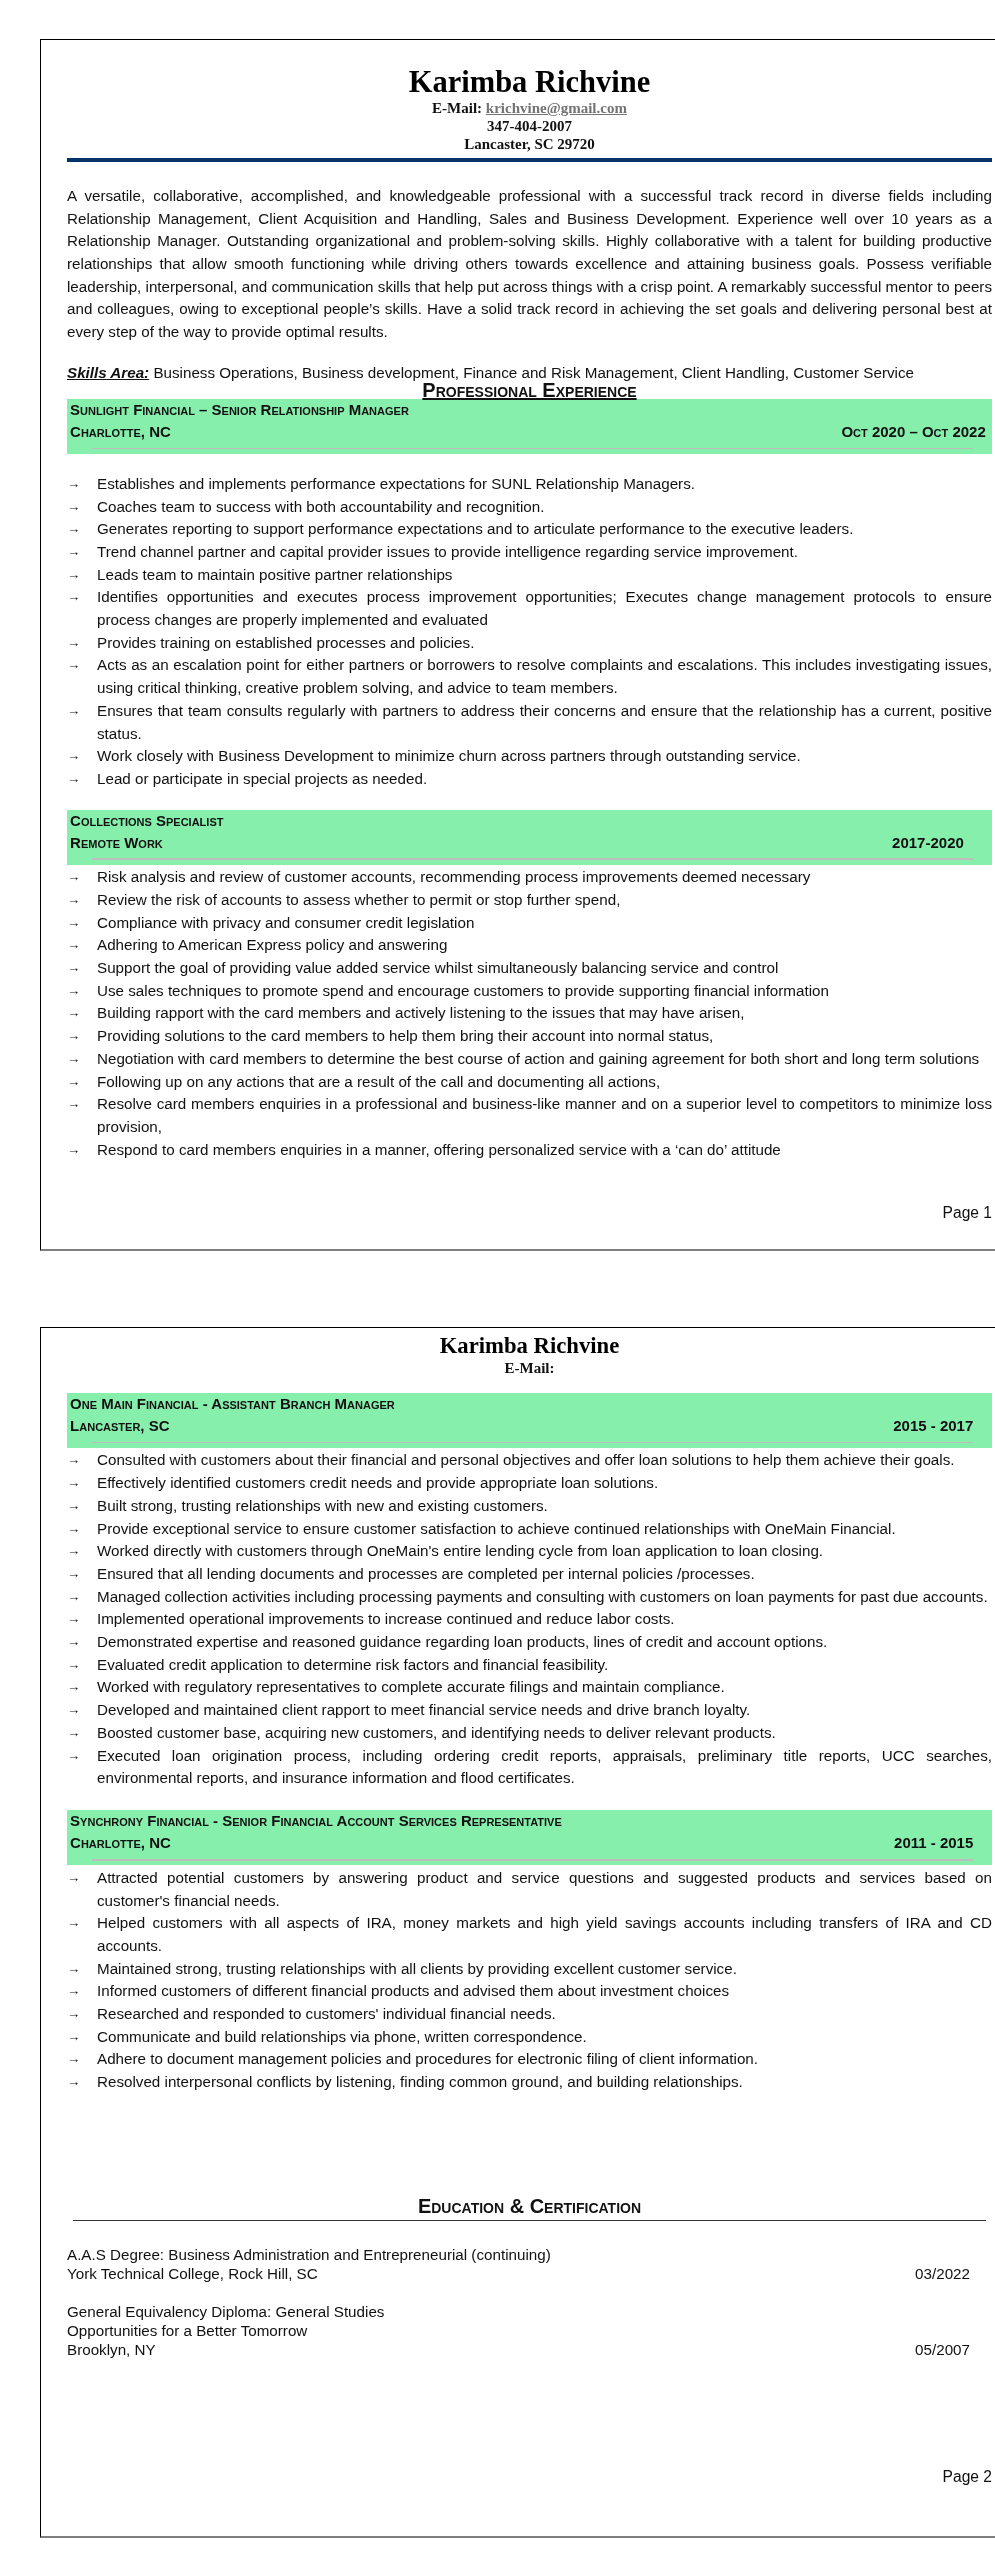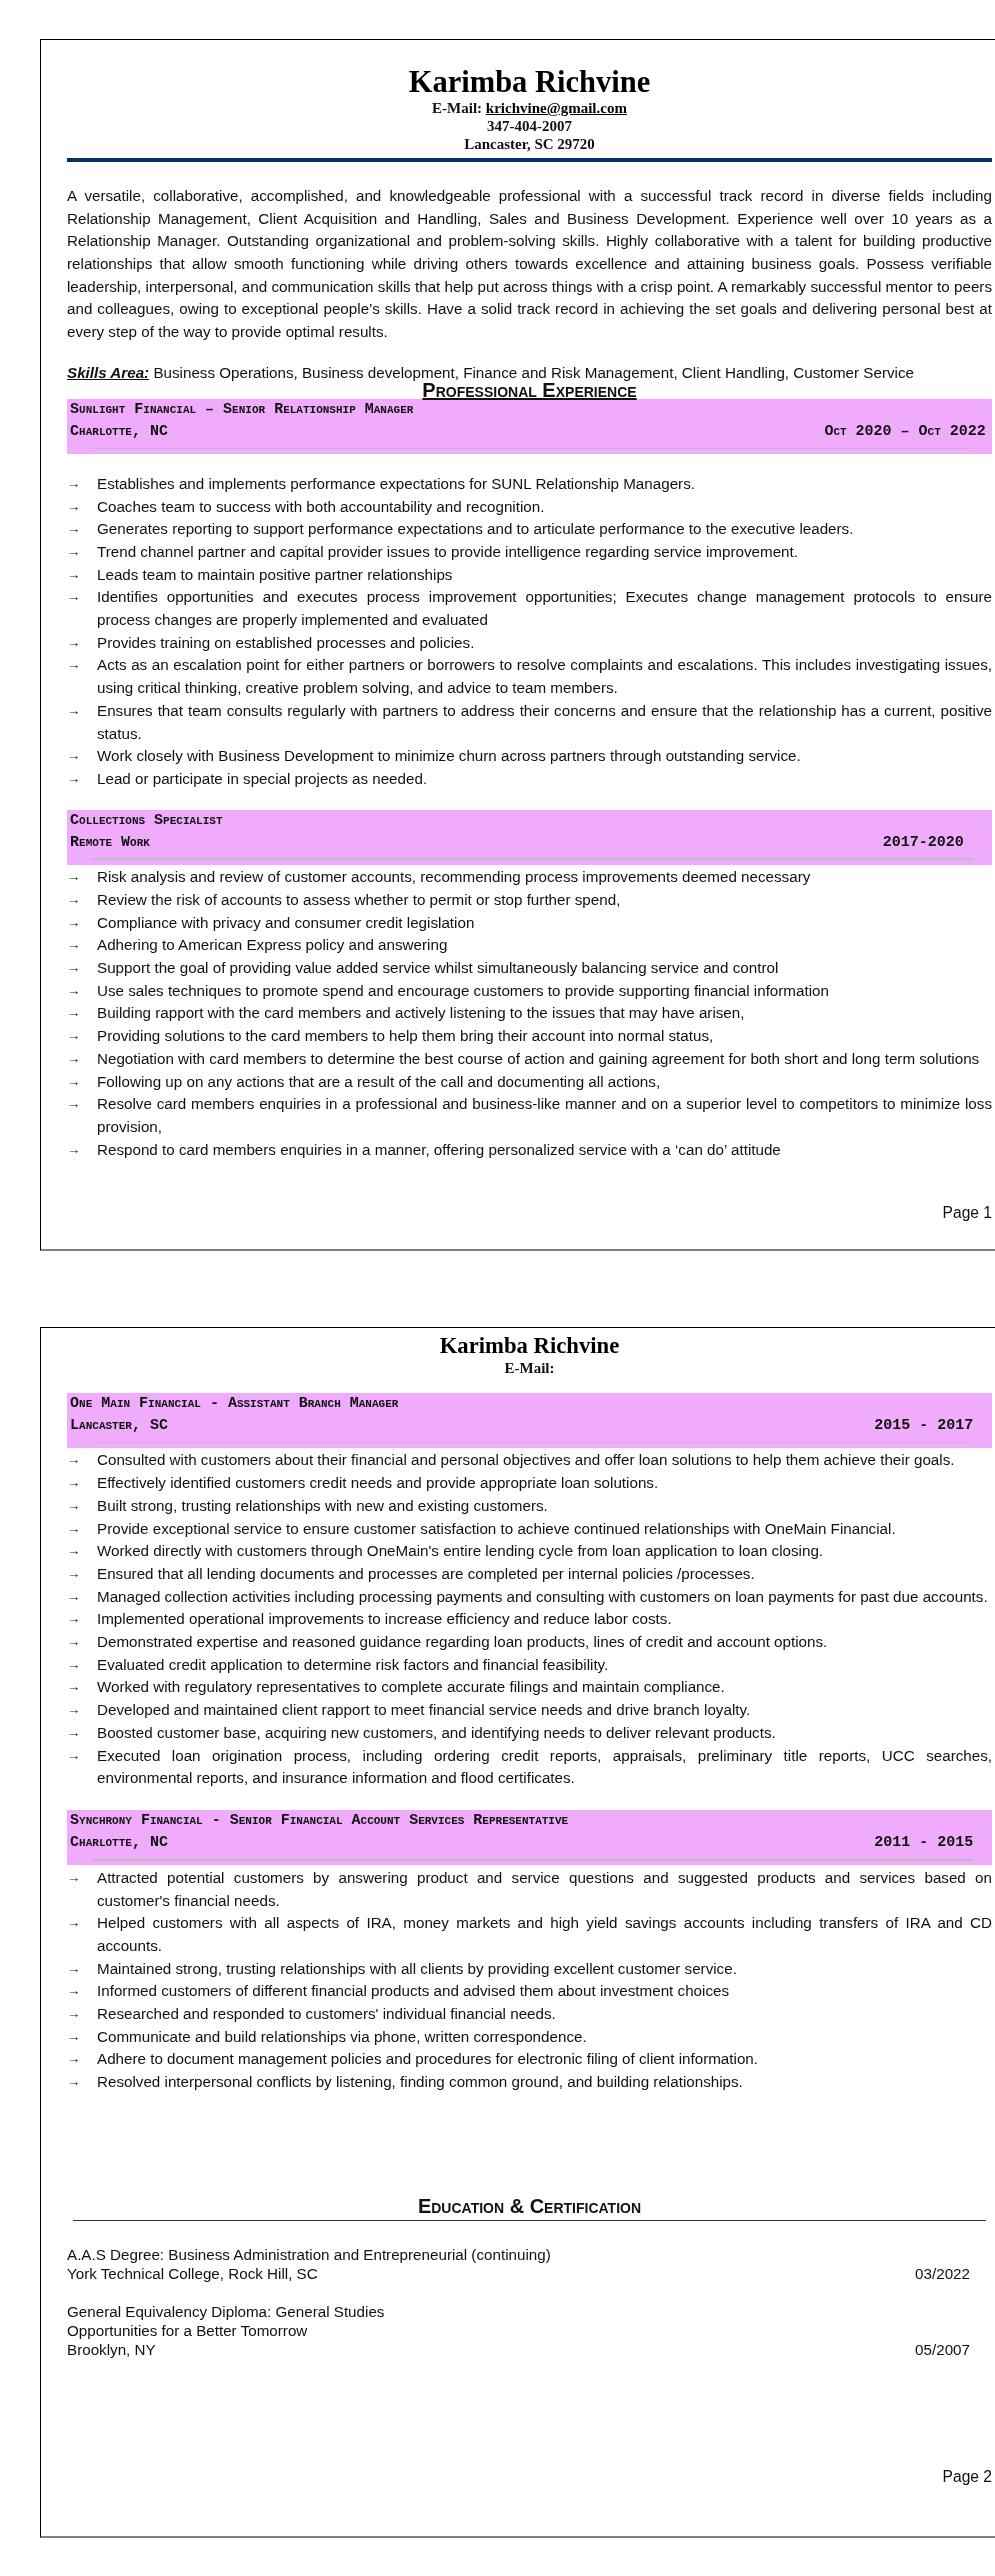--- a/index.html
+++ b/index.html
@@ -8,27 +8,27 @@
     position: absolute; left: 40px; width: 980px; box-sizing: border-box;
     border-top: 1.6px solid #000; border-left: 1.6px solid #000;
     border-right: 2.3px solid #7f7f7f; border-bottom: 2.3px solid #7f7f7f;
     background: #fff;
   }
   #page1 { top: 39px; height: 1212px; }
   #page2 { top: 1327px; height: 1211px; }
   .inner { position: absolute; left: 26px; right: 26px; top: 0; }
   .name { font-family: "Liberation Serif", serif; font-weight: bold; text-align: center; color: #000; }
   .contact { font-family: "Liberation Serif", serif; font-weight: bold; text-align: center; font-size: 15px; line-height: 18px; color: #111; }
-  .contact a { color: #000000; text-decoration: underline; }
+  .contact a { color: #737373; text-decoration: underline; }
   .rule-blue { height: 3.9px; background: #003366; }
   .para { font-size: 15.2px; line-height: 22.7px; text-align: justify; }
   .skills-label { font-weight: bold; font-style: italic; text-decoration: underline; }
   .section-title { text-align: center; font-weight: bold; font-variant: small-caps; font-size: 20px; line-height: 17px; }
   .section-title.underlined span { text-decoration: underline; }
-  .job-band { background: #f0abfc; padding: 0 6.2px 4.7px 3.1px; font-family: Liberation Mono, monospace; }
+  .job-band { background: #86efac; padding: 0 6.2px 4.7px 3.1px; }
   .job-line { display: flex; justify-content: space-between; font-weight: bold; font-variant: small-caps; font-size: 15px; line-height: 22px; }
   .job-rule { height: 1.6px; background: #bdbdbd; margin: 4.7px 12.5px 0 22px; }
   ul.bullets { list-style: none; margin: 0; padding: 0; }
   ul.bullets li { position: relative; padding-left: 30px; font-size: 15.2px; line-height: 22.7px; text-align: justify; }
   ul.bullets li .arrow { position: absolute; left: 0; top: 0; font-size: 13.3px; }
   .page-num { position: absolute; right: 26px; font-size: 15.6px; }
   .edu-rule { height: 1.6px; background: #333; margin: 0 6.2px 0 6.2px; }
   .edu-row { display: flex; justify-content: space-between; font-size: 15.2px; line-height: 19px; }
   .edu-row .date { padding-right: 22px; }
 </style>
@@ -131,21 +131,21 @@
         <div class="job-rule"></div>
       </div>
       <ul class="bullets" style="margin-top:1.6px;">
           <li><span class="arrow">→</span><span>Consulted with customers about their financial and personal objectives and offer loan solutions to help them achieve their goals.</span></li>
           <li><span class="arrow">→</span><span>Effectively identified customers credit needs and provide appropriate loan solutions.</span></li>
           <li><span class="arrow">→</span><span>Built strong, trusting relationships with new and existing customers.</span></li>
           <li><span class="arrow">→</span><span>Provide exceptional service to ensure customer satisfaction to achieve continued relationships with OneMain Financial.</span></li>
           <li><span class="arrow">→</span><span>Worked directly with customers through OneMain's entire lending cycle from loan application to loan closing.</span></li>
           <li><span class="arrow">→</span><span>Ensured that all lending documents and processes are completed per internal policies /processes.</span></li>
           <li><span class="arrow">→</span><span>Managed collection activities including processing payments and consulting with customers on loan payments for past due accounts.</span></li>
-          <li><span class="arrow">→</span><span>Implemented operational improvements to increase efficiency and reduce labor costs.</span></li>
+          <li><span class="arrow">→</span><span>Implemented operational improvements to increase continued and reduce labor costs.</span></li>
           <li><span class="arrow">→</span><span>Demonstrated expertise and reasoned guidance regarding loan products, lines of credit and account options.</span></li>
           <li><span class="arrow">→</span><span>Evaluated credit application to determine risk factors and financial feasibility.</span></li>
           <li><span class="arrow">→</span><span>Worked with regulatory representatives to complete accurate filings and maintain compliance.</span></li>
           <li><span class="arrow">→</span><span>Developed and maintained client rapport to meet financial service needs and drive branch loyalty.</span></li>
           <li><span class="arrow">→</span><span>Boosted customer base, acquiring new customers, and identifying needs to deliver relevant products.</span></li>
           <li><span class="arrow">→</span><span>Executed loan origination process, including ordering credit reports, appraisals, preliminary title reports, UCC searches, environmental reports, and insurance information and flood certificates.</span></li>
         </ul>
     </div>
 
     <div class="job" style="margin-top:20.3px;">

